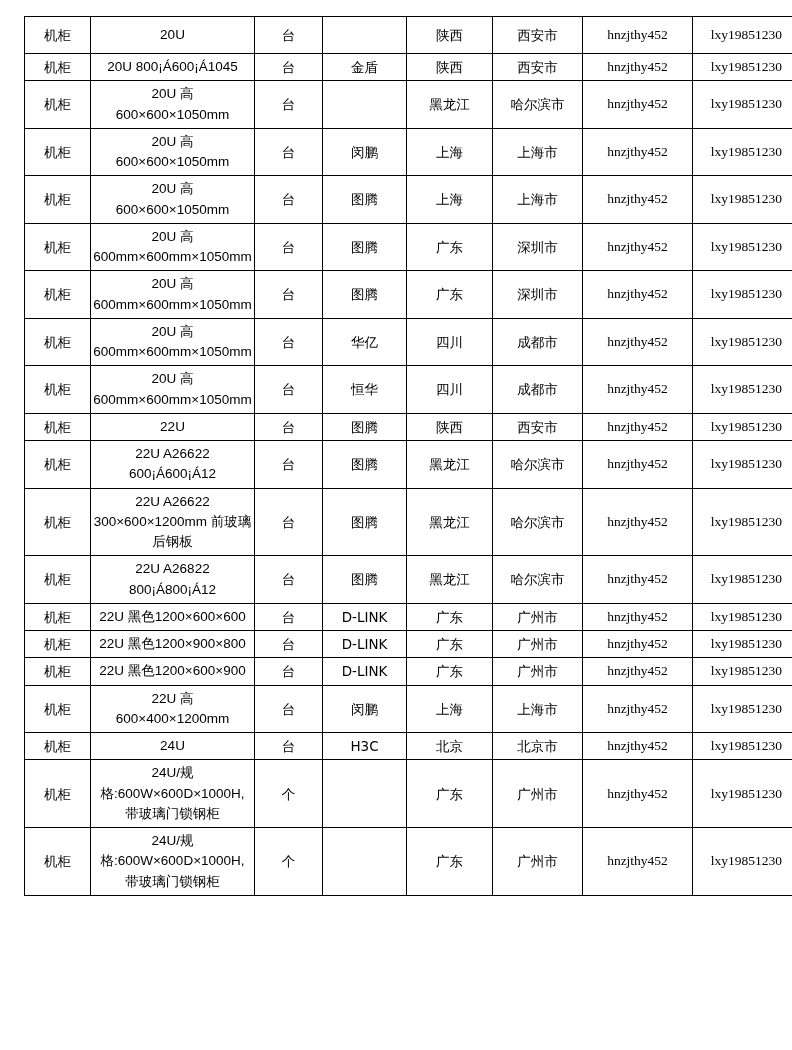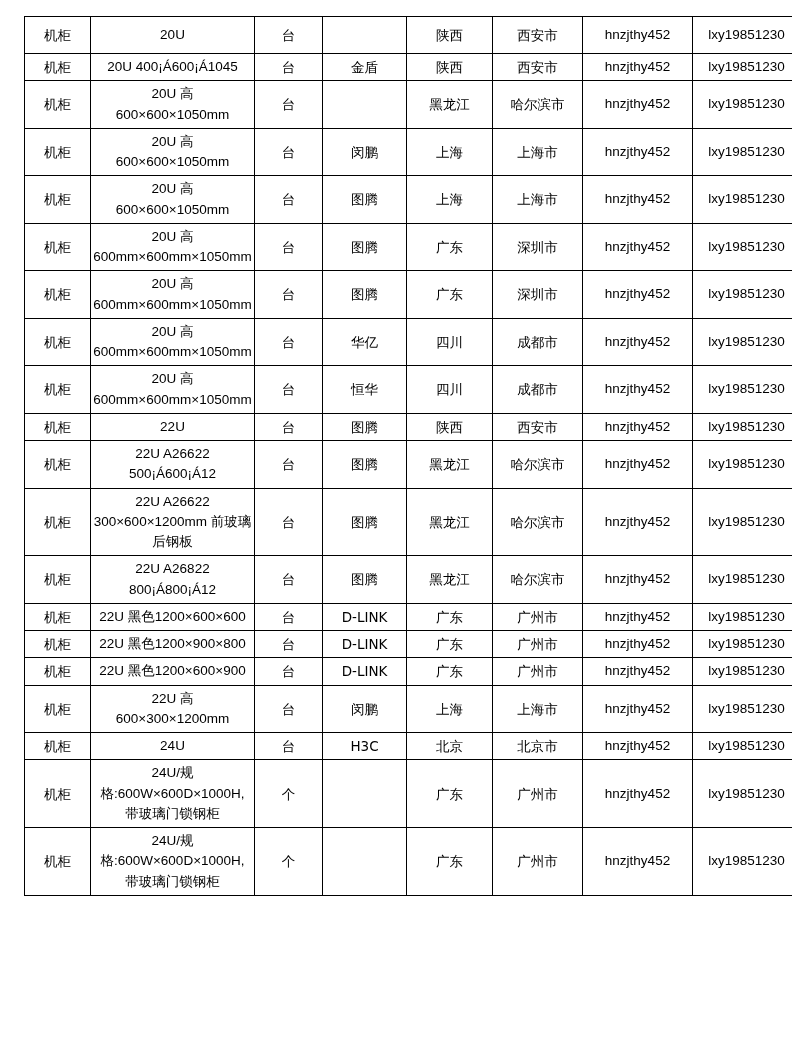--- a/index.html
+++ b/index.html
@@ -48,21 +48,21 @@
   td.name, td.unit, td.brand, td.prov, td.city {
     font-family: "DejaVu Sans", "Liberation Sans", sans-serif;
   }
   td.spec {
     font-family: Liberation Sans, sans-serif;
     font-size: 13.5px;
     padding-left: 6px;
     padding-right: 6px;
   }
   td.user, td.code {
-    font-family: Liberation Sans, sans-serif;
+    font-family: Liberation Serif, serif;
     font-size: 14px;
   }
   
   tr.first td { height: 30px; }
 </style>
 </head>
 <body>
 
 <div class="page">
   <table class="spec-table">
@@ -82,21 +82,21 @@
           <td class="spec">20U</td>
           <td class="unit">台</td>
           <td class="brand"></td>
           <td class="prov">陕西</td>
           <td class="city">西安市</td>
           <td class="user">hnzjthy452</td>
           <td class="code">lxy19851230</td>
         </tr>
         <tr>
           <td class="name">机柜</td>
-          <td class="spec">20U 400¡Á600¡Á1045</td>
+          <td class="spec">20U 800¡Á600¡Á1045</td>
           <td class="unit">台</td>
           <td class="brand">金盾</td>
           <td class="prov">陕西</td>
           <td class="city">西安市</td>
           <td class="user">hnzjthy452</td>
           <td class="code">lxy19851230</td>
         </tr>
         <tr>
           <td class="name">机柜</td>
           <td class="spec">20U 高 600×600×1050mm</td>
@@ -172,21 +172,21 @@
           <td class="spec">22U</td>
           <td class="unit">台</td>
           <td class="brand">图腾</td>
           <td class="prov">陕西</td>
           <td class="city">西安市</td>
           <td class="user">hnzjthy452</td>
           <td class="code">lxy19851230</td>
         </tr>
         <tr>
           <td class="name">机柜</td>
-          <td class="spec">22U A26622 500¡Á600¡Á12</td>
+          <td class="spec">22U A26622 600¡Á600¡Á12</td>
           <td class="unit">台</td>
           <td class="brand">图腾</td>
           <td class="prov">黑龙江</td>
           <td class="city">哈尔滨市</td>
           <td class="user">hnzjthy452</td>
           <td class="code">lxy19851230</td>
         </tr>
         <tr>
           <td class="name">机柜</td>
           <td class="spec">22U A26622 300×600×1200mm 前玻璃后钢板</td>
@@ -232,21 +232,21 @@
           <td class="spec">22U 黑色1200×600×900</td>
           <td class="unit">台</td>
           <td class="brand">D-LINK</td>
           <td class="prov">广东</td>
           <td class="city">广州市</td>
           <td class="user">hnzjthy452</td>
           <td class="code">lxy19851230</td>
         </tr>
         <tr>
           <td class="name">机柜</td>
-          <td class="spec">22U 高 600×300×1200mm</td>
+          <td class="spec">22U 高 600×400×1200mm</td>
           <td class="unit">台</td>
           <td class="brand">闵鹏</td>
           <td class="prov">上海</td>
           <td class="city">上海市</td>
           <td class="user">hnzjthy452</td>
           <td class="code">lxy19851230</td>
         </tr>
         <tr>
           <td class="name">机柜</td>
           <td class="spec">24U</td>

